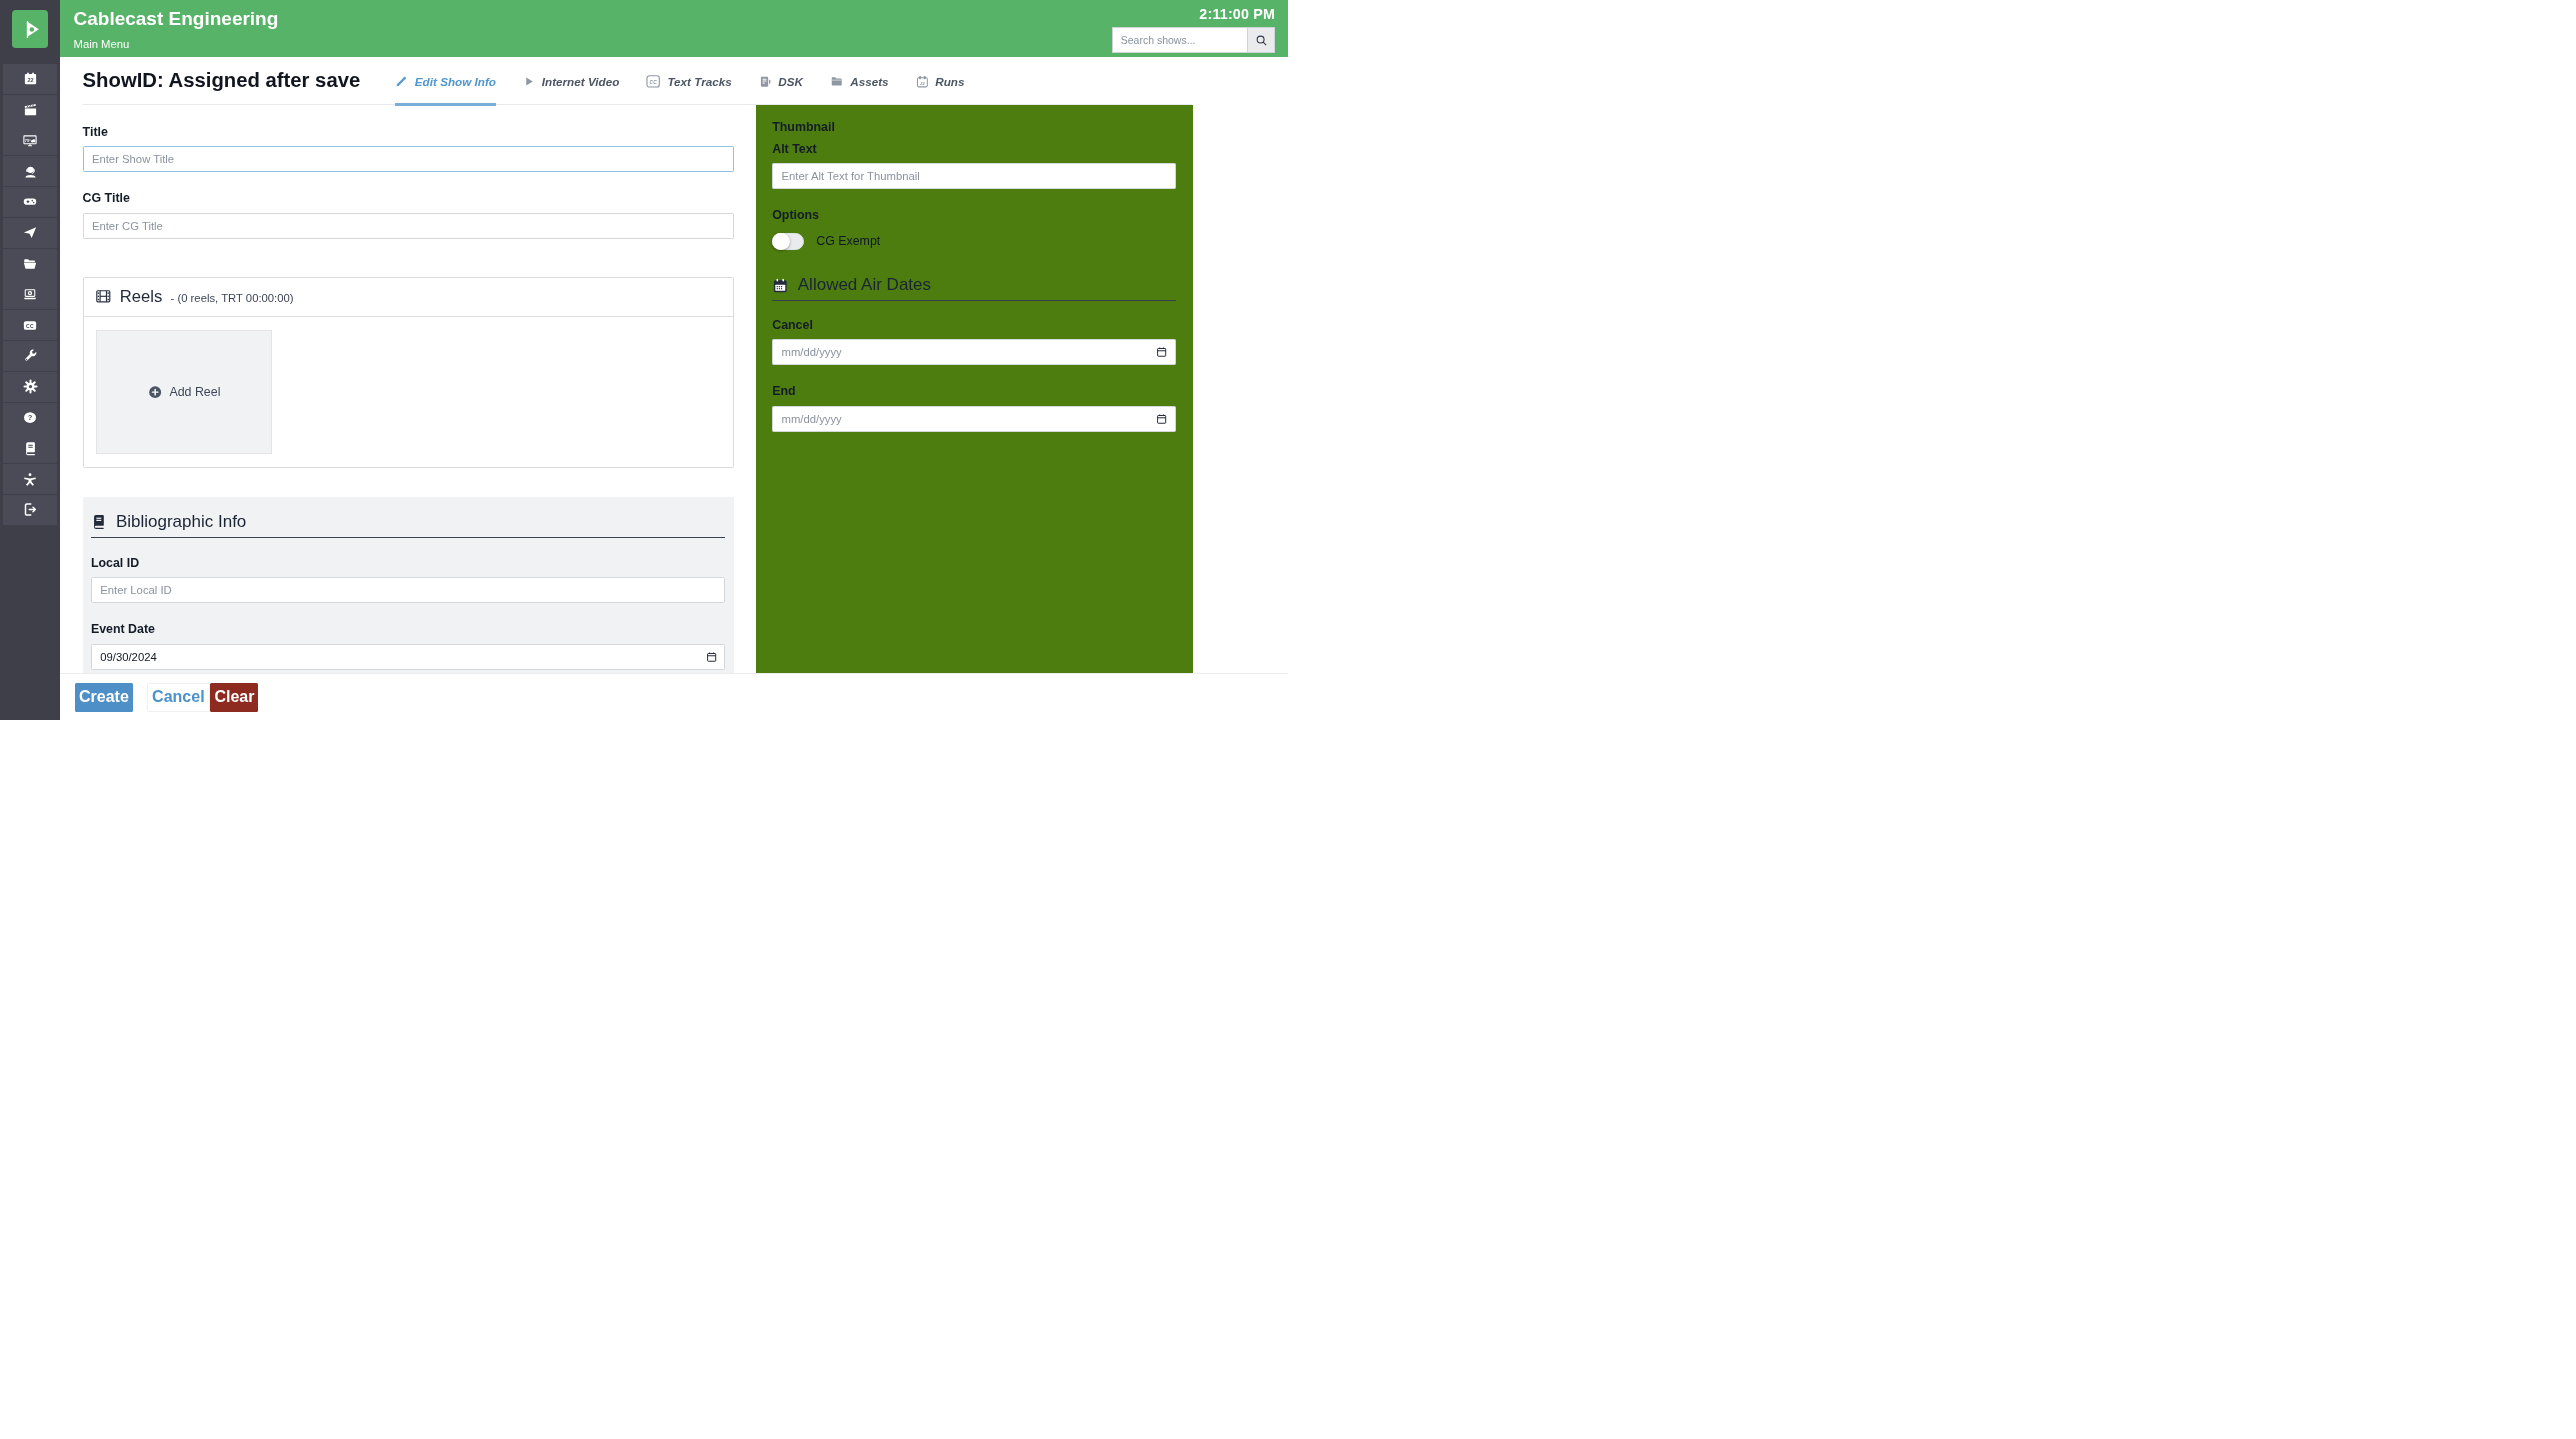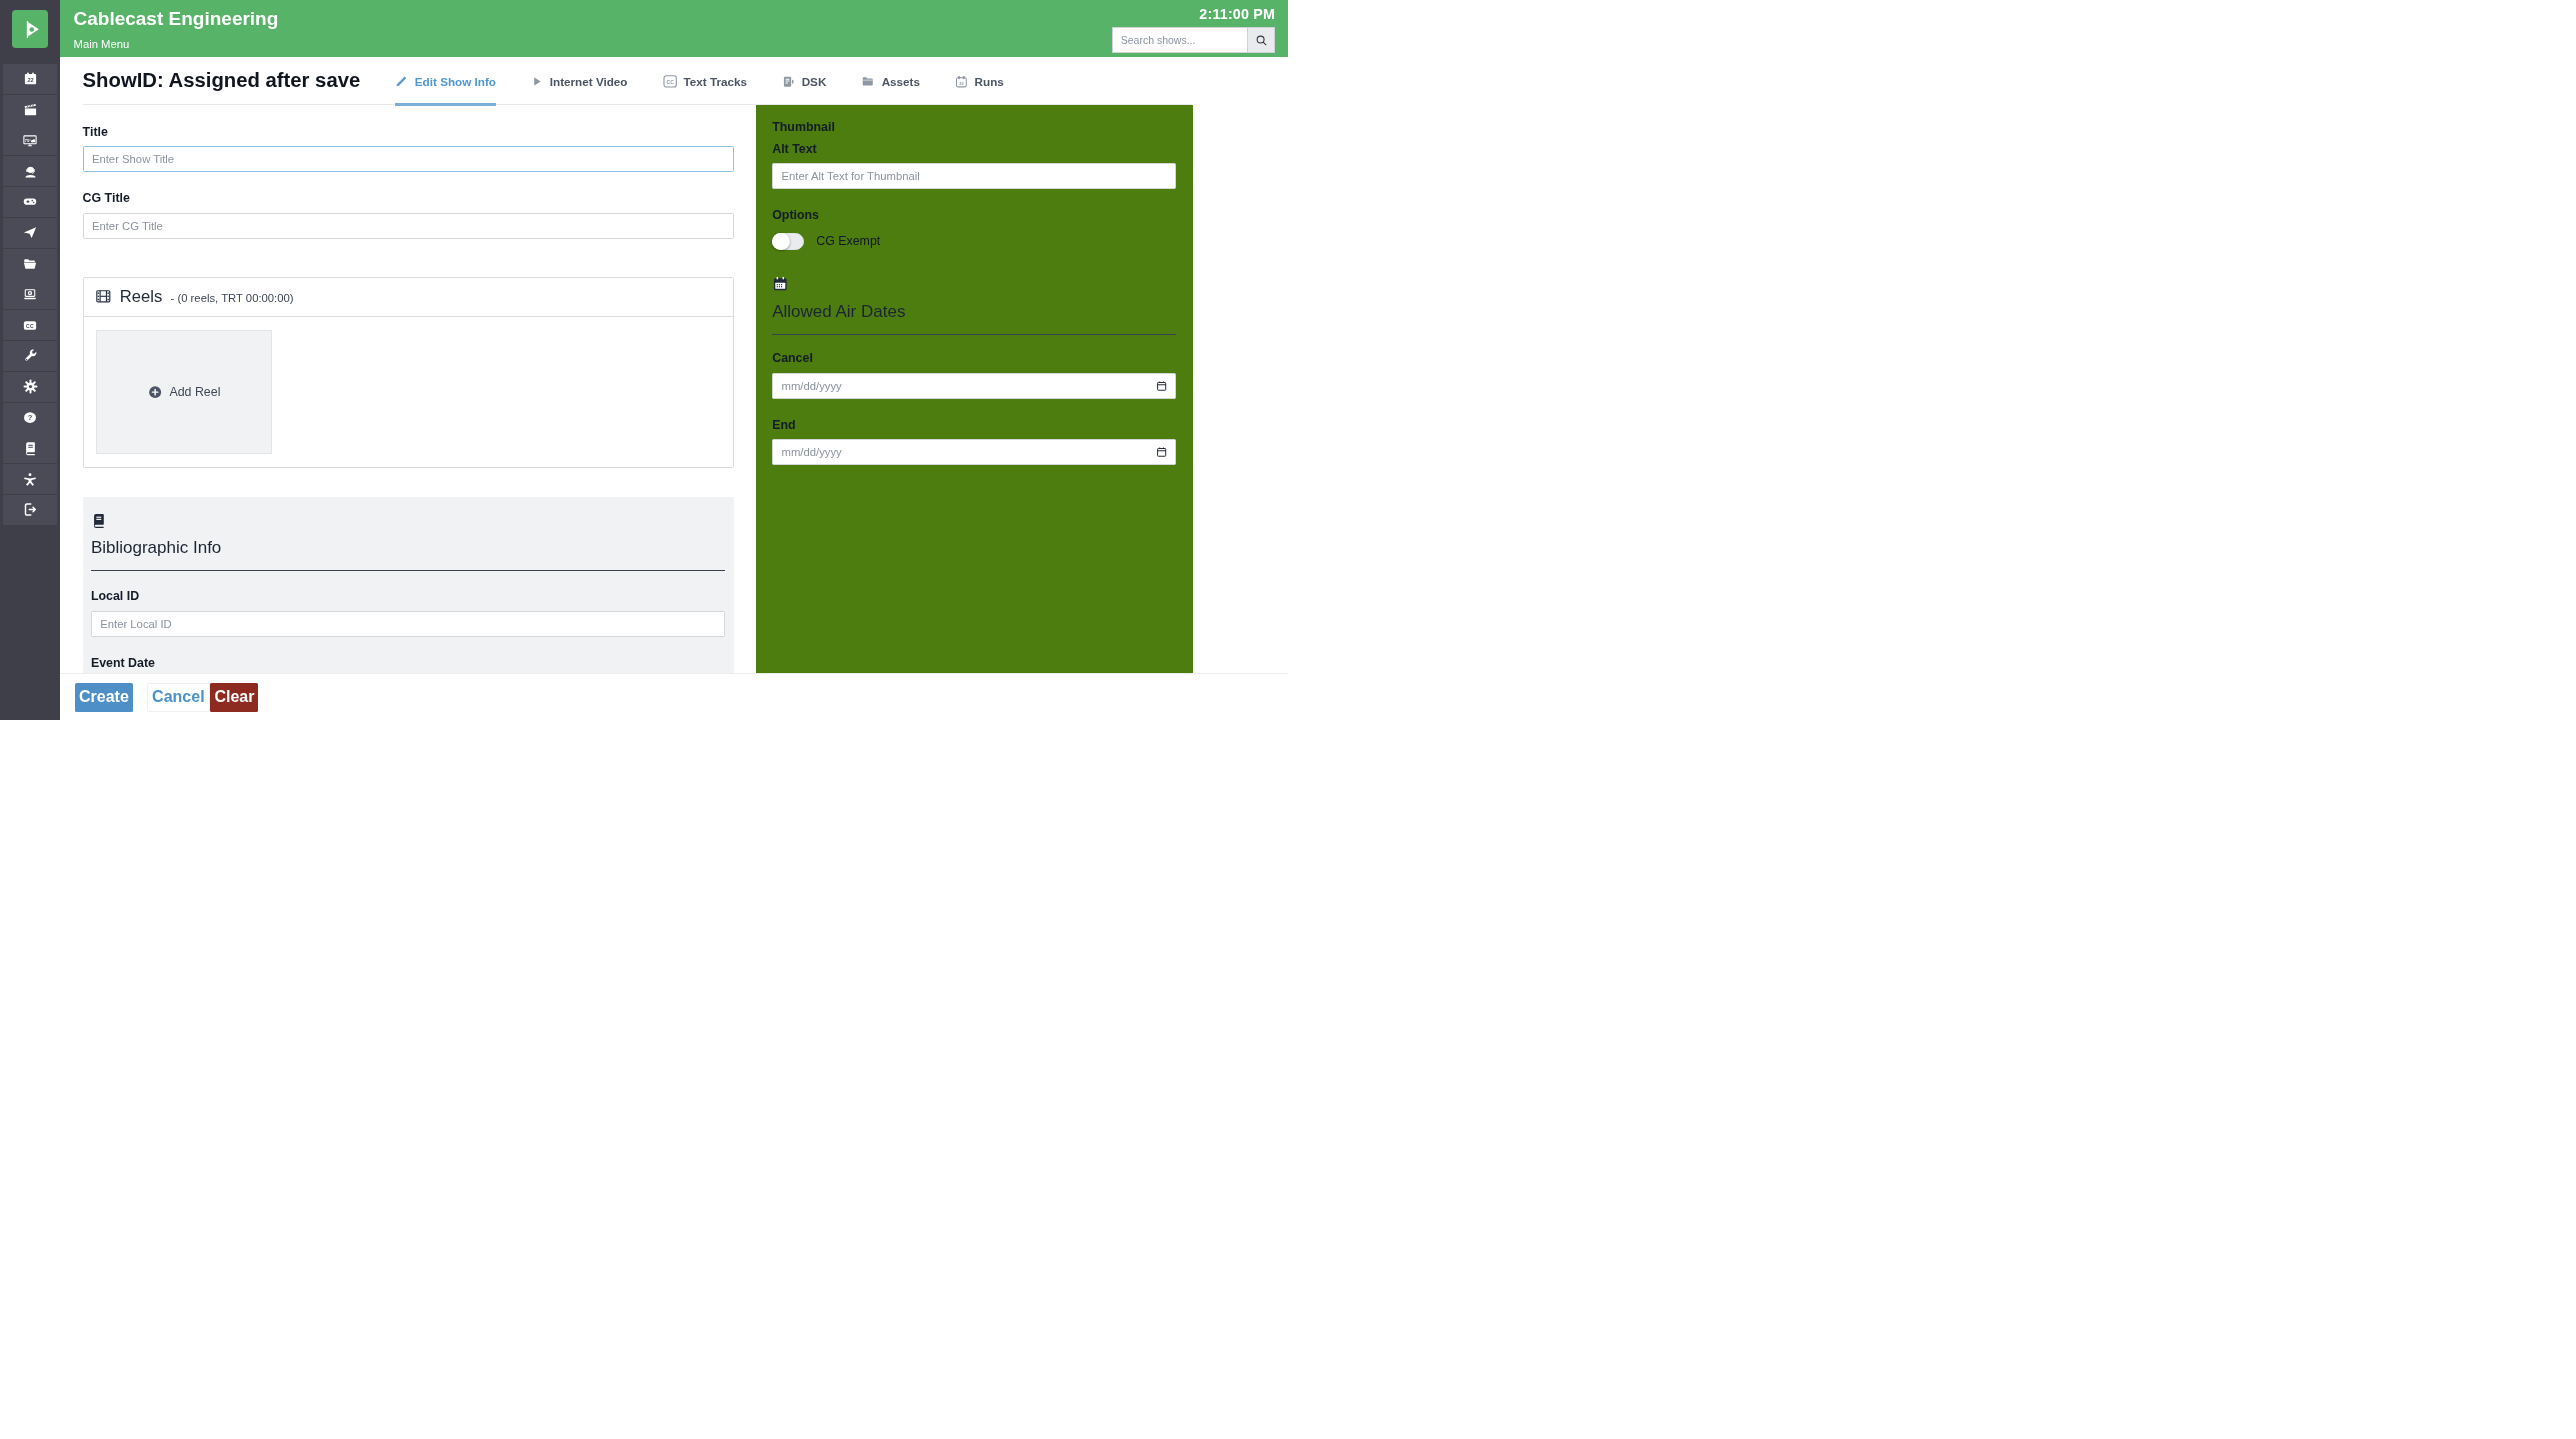--- a/index.html
+++ b/index.html
@@ -22,21 +22,21 @@
   .clock { font-size:14.3px; font-weight:600; letter-spacing:0.2px; }
   .searchbox { margin-top:5.3px; display:flex; width:163px; height:25.6px; border:0.8px solid #cfd3d7; background:#fff; }
   .searchbox input { flex:1; min-width:0; border:none; outline:none; padding:0 7.5px; font-size:10.5px; color:#333; font-family:inherit; }
   .searchbox input::placeholder { color:#8b93a0; }
   .search-btn { width:27px; background:#e9ebed; border:none; border-left:0.8px solid #cfd3d7; display:flex; align-items:center; justify-content:center; cursor:pointer; }
 
   
   .main { position:absolute; left:60px; top:57px; right:0; bottom:0; background:#fff; }
   .tabsrow { display:flex; align-items:flex-end; gap:35px; margin:0 96px 0 22.6px; padding-top:12px; border-bottom:0.8px solid #e8e9ea; }
   .page-title { font-size:20.3px; font-weight:700; color:#10151f; padding-bottom:12px; white-space:nowrap; }
-  .tabs { display:flex; gap:35px; }
+  .tabs { display:flex; gap:27px;font-style:italic; }
   .tab { display:flex; align-items:center; gap:6.8px; font-size:11.7px; font-weight:600; color:#4b5563; padding-bottom:14.3px; border-bottom:3px solid transparent; margin-bottom:-1.5px; cursor:pointer; white-space:nowrap; }
   .tab.active { color:#4f97cf; border-bottom-color:#7aadd8; }
 
   .columns { display:flex; gap:22px; padding-left:22.6px; }
   .left-col { width:651px; padding-top:19.6px; }
 
   .fieldlabel { display:block; font-size:12.4px; font-weight:700; color:#141c28; margin-bottom:7.5px; }
   .tinput { width:100%; height:26px; border:0.8px solid #d5d8db; border-radius:1.5px; background:#fff; padding:0 8.3px; font-size:11.3px; color:#101827; font-family:inherit; outline:none; }
   .tinput::placeholder { color:#8b93a0; }
   .tinput.focused { border:1.5px solid #90c0e2; }
@@ -46,21 +46,21 @@
   .reels { margin-top:38px; border:0.8px solid #d9dcdf; border-radius:1.5px; background:#fff; }
   .reels-header { display:flex; align-items:center; gap:8.3px; padding:9px 11.3px 9.8px; border-bottom:0.8px solid #dcdfe2; }
   .reels-title { font-size:16.6px; font-weight:500; color:#232c3d; }
   .reels-summary { font-size:11.3px; color:#3e4655; padding-top:2.3px; }
   .reels-body { padding:12.8px; }
   .add-reel { width:176px; height:124px; background:#f1f2f4; border:0.8px solid #e2e4e7; display:flex; align-items:center; justify-content:center; gap:6.8px; cursor:pointer; }
   .add-reel-label { font-size:12.4px; color:#3f4756; }
 
   
   .biblio { margin-top:29px; background:#f0f2f4; padding:15px 8.3px 60px; }
-  .section-head { display:flex; gap:9px; padding-bottom:12px; border-bottom:1.5px solid #39414f; margin-bottom:18px;flex-direction:column; }
+  .section-head { display:flex; align-items:center; gap:9px; padding-bottom:5px; border-bottom:1.5px solid #39414f; margin-bottom:18px; }
   .section-title { font-size:17px; font-weight:500; color:#1c2535; }
 
   .datefield { position:relative; }
   .datefield .tinput { padding-right:27px; }
   .datefield .cal { position:absolute; right:8.3px; top:50%; transform:translateY(-50%); pointer-events:none; }
 
   
   .right-panel { width:437px; min-height:606px; background:#4d7c0f; padding:15px 16.6px; }
   .thumb { position:relative; width:181px; height:101px; background:#c9ced3; margin:9.8px 0 19px; }
   .thumb-icon { position:absolute; left:47px; top:16.6px; }

